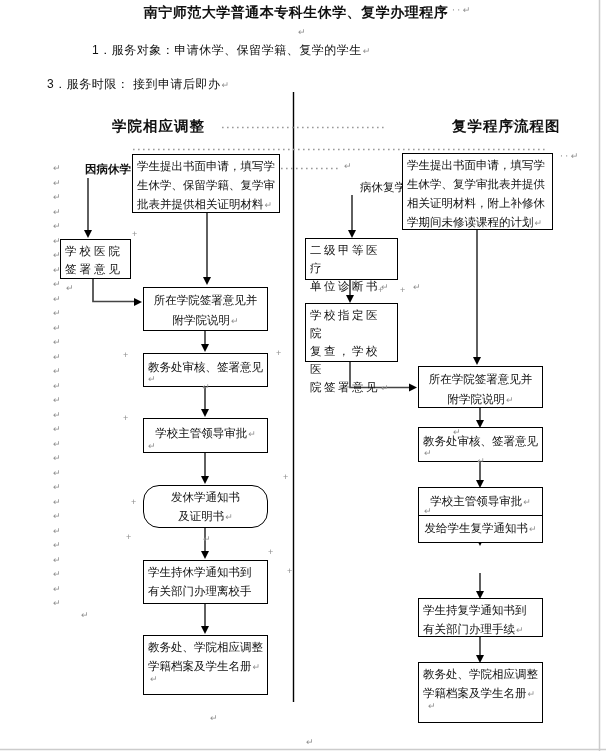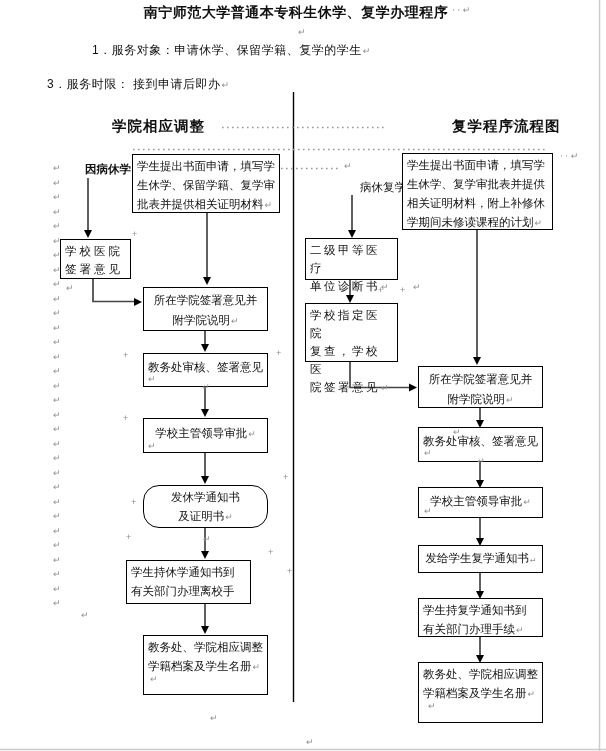--- a/index.html
+++ b/index.html
@@ -107,39 +107,39 @@
 生休学、保留学籍、复学审
 批表并提供相关证明材料<span class="pmark">↵</span></div>
   <div class="fbox spread" style="left:60px;top:239px;width:71px;height:40px;">学校医院
 签署意见<span class="pmark">↵</span></div>
   <div class="fbox center" style="left:143px;top:287px;width:125px;height:44px;line-height:20px;">所在学院签署意见并
 附学院说明<span class="pmark">↵</span></div>
   <div class="fbox center" style="left:143px;top:353px;width:125px;height:34px;padding-top:4px;">教务处审核、签署意见<span class="pmark">↵</span></div>
   <div class="fbox center" style="left:143px;top:418px;width:125px;height:35px;padding-top:5px;">学校主管领导审批<span class="pmark">↵</span></div>
   <div class="fbox center" style="left:143px;top:485px;width:125px;height:43px;border-radius:16px;">发休学通知书
 及证明书<span class="pmark">↵</span></div>
-  <div class="fbox" style="left:126px;top:560px;width:125px;height:44px;">学生持休学通知书到
+  <div class="fbox" style="left:143px;top:560px;width:125px;height:44px;">学生持休学通知书到
 有关部门办理离校手</div>
   <div class="fbox" style="left:143px;top:635px;width:125px;height:60px;">教务处、学院相应调整
 学籍档案及学生名册<span class="pmark">↵</span></div>
 
   <div class="fbox" style="left:402px;top:153px;width:151px;height:77px;">学生提出书面申请，填写学
 生休学、复学审批表并提供
 相关证明材料，附上补修休
 学期间未修读课程的计划<span class="pmark">↵</span></div>
   <div class="fbox spread2" style="left:305px;top:238px;width:93px;height:42px;">二级甲等医疗
 单位诊断书<span class="pmark">↵</span></div>
   <div class="fbox spread2" style="left:305px;top:303px;width:93px;height:59px;">学校指定医院
 复查，学校医
 院签署意见<span class="pmark">↵</span></div>
   <div class="fbox center" style="left:418px;top:366px;width:125px;height:42px;line-height:20px;">所在学院签署意见并
 附学院说明<span class="pmark">↵</span></div>
   <div class="fbox center" style="left:418px;top:427px;width:125px;height:35px;padding-top:4px;">教务处审核、签署意见<span class="pmark">↵</span></div>
   <div class="fbox center" style="left:418px;top:487px;width:125px;height:31px;padding-top:4px;">学校主管领导审批<span class="pmark">↵</span></div>
-  <div class="fbox center" style="left:418px;top:545px;width:125px;height:28px;padding-top:3px;font-family:Liberation Mono, monospace;">发给学生复学通知书<span class="pmark">↵</span></div>
+  <div class="fbox center" style="left:418px;top:515px;width:125px;height:28px;padding-top:3px;">发给学生复学通知书<span class="pmark">↵</span></div>
   <div class="fbox" style="left:418px;top:598px;width:125px;height:39px;">学生持复学通知书到
 有关部门办理手续<span class="pmark">↵</span></div>
   <div class="fbox" style="left:418px;top:662px;width:125px;height:61px;">教务处、学院相应调整
 学籍档案及学生名册<span class="pmark">↵</span></div>
 
   <div>
       <div class="deco" style="left: 452px; top: 5px;">⋅ ⋅ ↵</div>
       <div class="deco" style="left: 298px; top: 27px;">↵</div>
       <div class="deco" style="left: 508px; top: 119px;">↵</div>
       <div class="deco" style="left: 560px; top: 151px;">⋅ ⋅ ↵</div>

